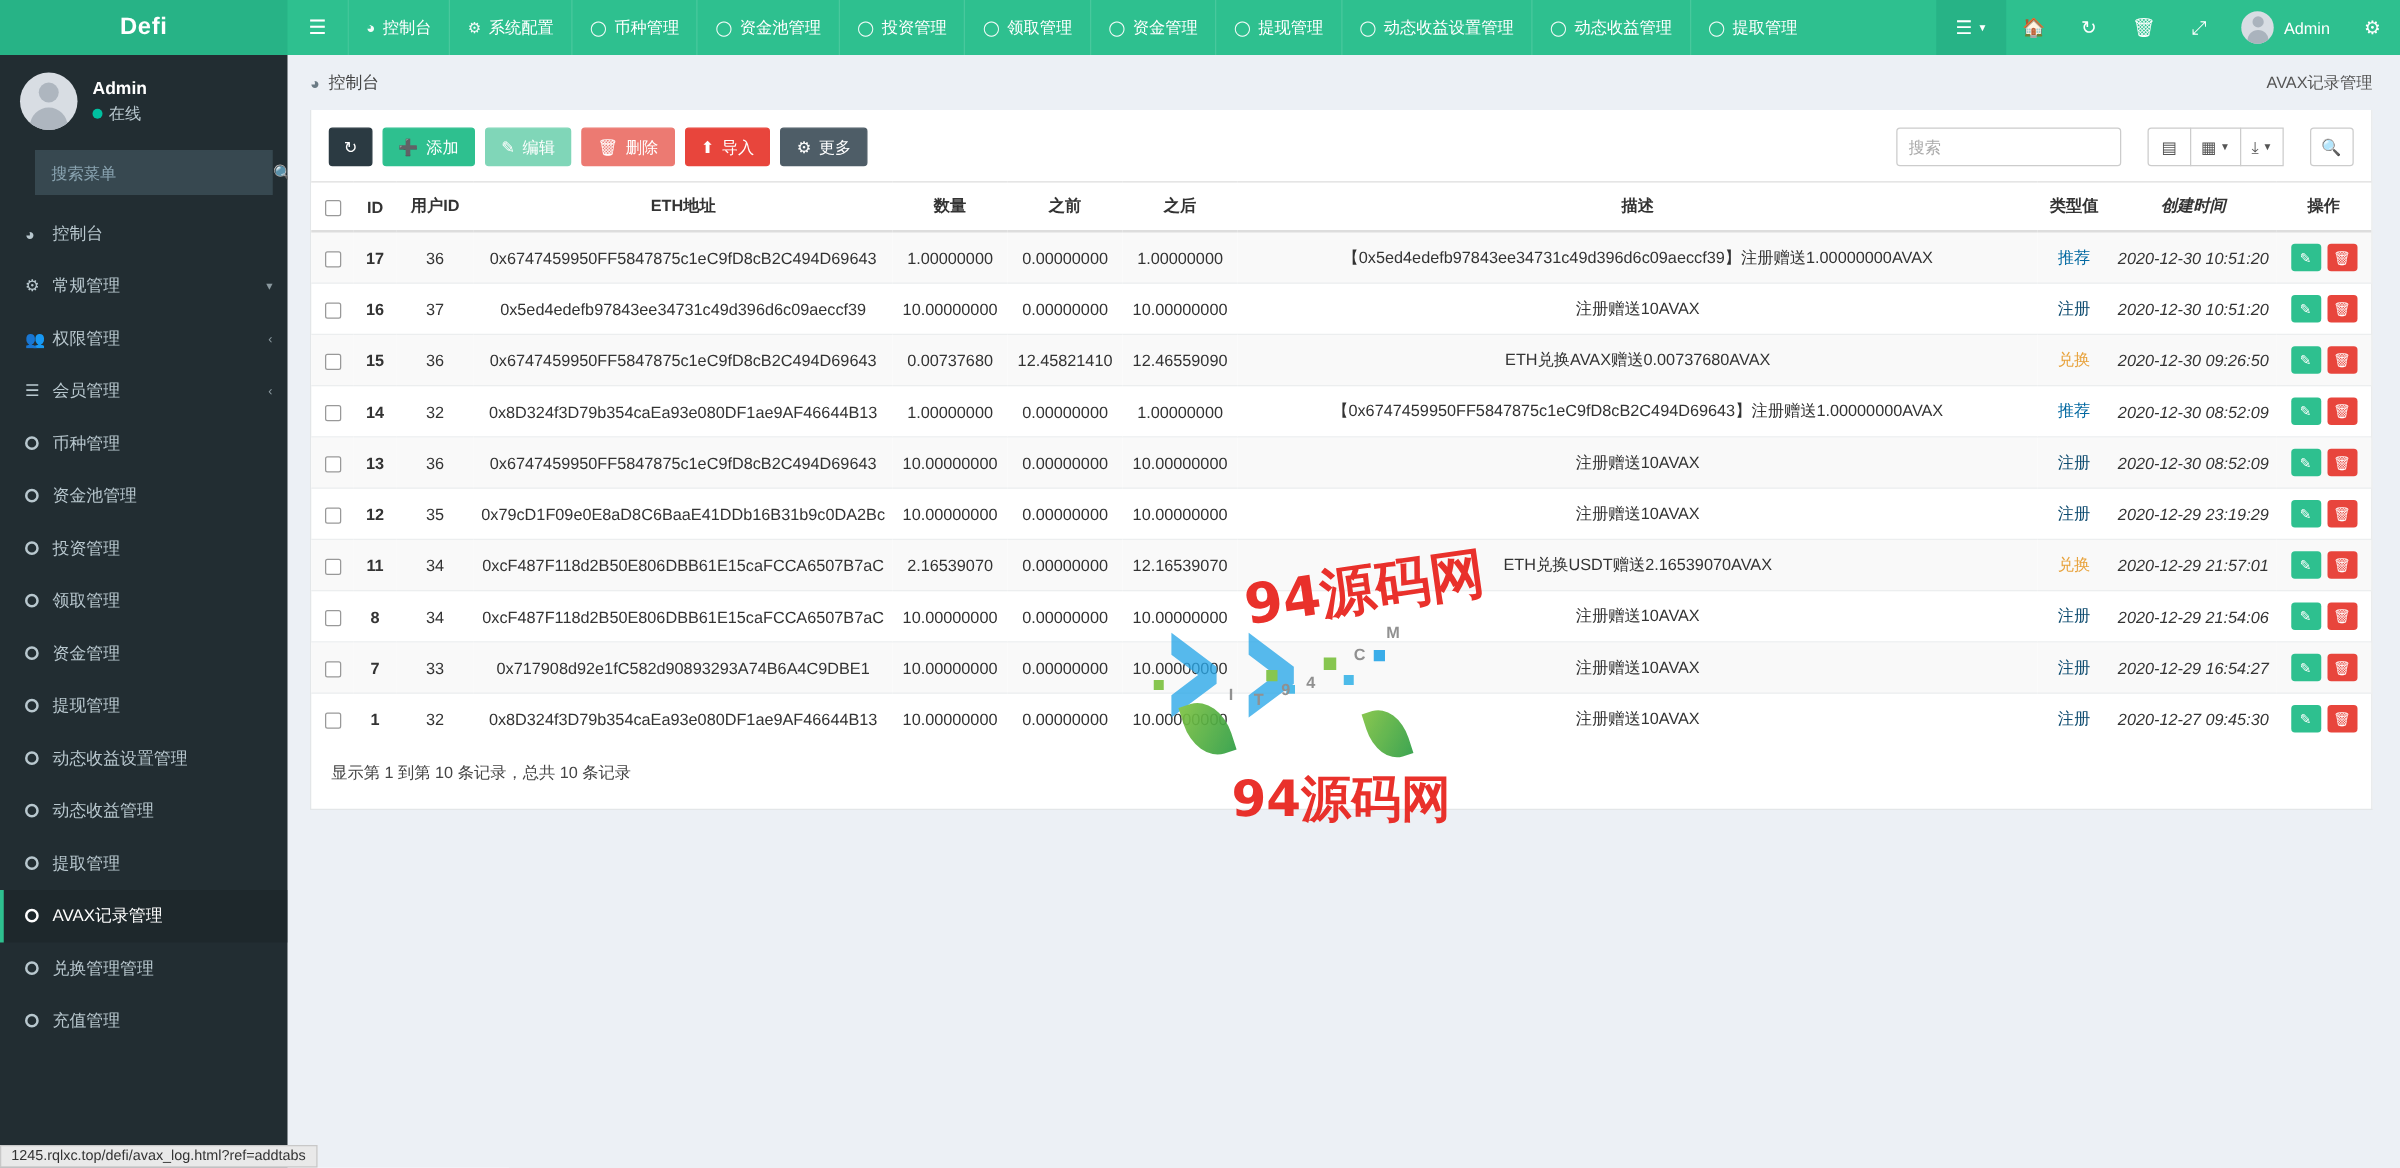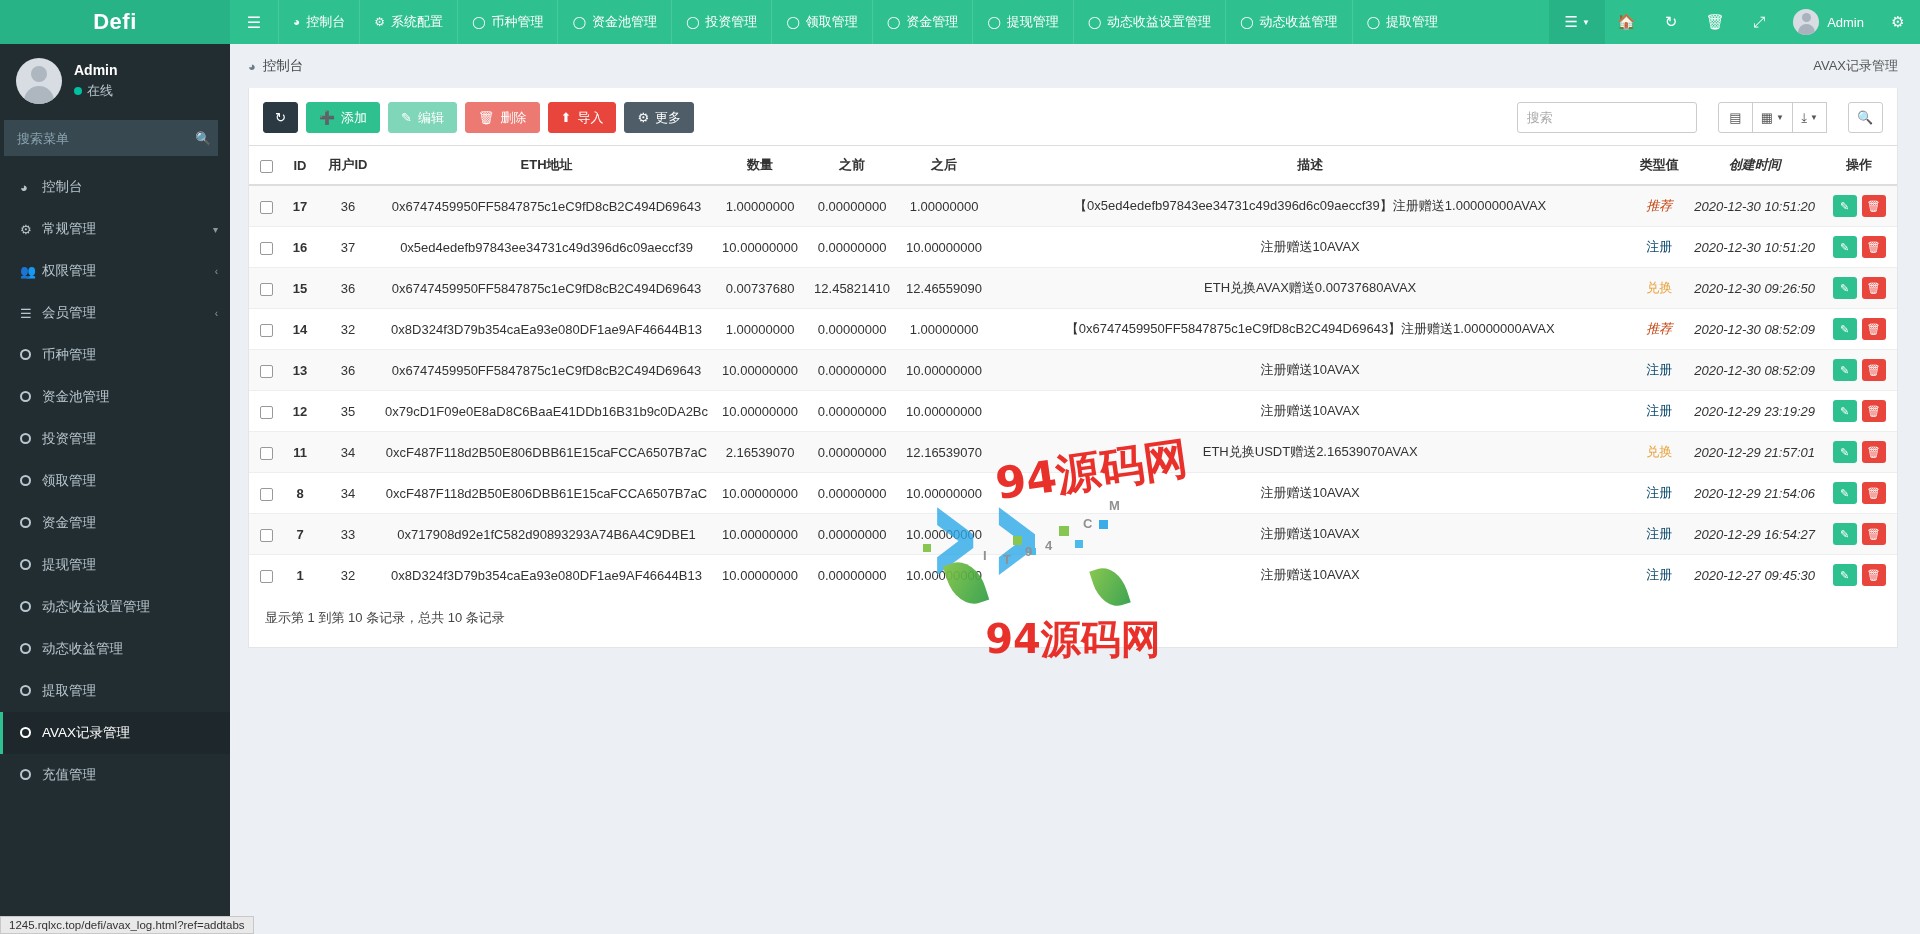--- a/index.html
+++ b/index.html
@@ -18,21 +18,21 @@
     position: absolute; top: 0; left: 0;
     width: 1920px; height: 44px;
     background: #2ec08f;
     display: flex; align-items: stretch;
     z-index: 50;
   }
   .brand {
     width: 230px; min-width: 230px;
     background: #27b386;
     color: #fff;
-    font-size: 22px; font-weight: bold;
+    font-size: 19px; font-weight: bold;
     display: flex; align-items: center; justify-content: center;
     letter-spacing: .5px;
   }
   .nav-toggle {
     width: 48px; display: flex; align-items: center; justify-content: center;
     color: #fff; font-size: 16px; cursor: pointer;
   }
   .nav-items { display: flex; align-items: stretch; flex: 1; min-width: 0; overflow: hidden; }
   .nav-item {
     display: flex; align-items: center; gap: 6px;
@@ -86,21 +86,21 @@
   .side-avatar::after {
     content: ""; position: absolute; width: 30px; height: 20px; border-radius: 15px 15px 0 0;
     background: #aeb6bf; left: 8px; top: 28px;
   }
   .side-user-meta { display: flex; flex-direction: column; gap: 4px; }
   .side-user-name { color: #fff; font-size: 14px; font-weight: bold; }
   .side-user-status { color: #b8c7ce; font-size: 13px; display: flex; align-items: center; gap: 5px; }
   .dot-online { width: 8px; height: 8px; border-radius: 50%; background: #00c0a0; display: inline-block; }
 
   .side-search {
-    margin: 2px 12px 10px 4px;
+    margin: 2px 12px 10px 28px;
     height: 36px;
     background: #374850;
     border: 1px solid #374850;
     display: flex; align-items: center;
     padding: 0 10px;
   }
   .side-search input {
     flex: 1; background: transparent; border: 0; outline: none;
     color: #ccd; font-size: 13px;
   }
@@ -202,21 +202,21 @@
   }
   .col-chk { width: 34px; }
   .col-id { width: 34px; font-weight: bold; }
   .col-uid { width: 62px; }
   .col-eth { width: 330px; }
   .col-num { width: 92px; }
   .col-type { width: 58px; }
   .col-time { width: 130px; font-style: italic; }
   .col-op { width: 76px; }
 
-  .type-tui { color: #c2410c; font-style: italic; }
+  .type-tui { color: #0369a1; }
   .type-zhu { color: #0c4a6e; }
   .type-dui { color: #e8a33d; }
 
   .op-cell { display: flex; gap: 5px; justify-content: center; }
   .op-btn {
     width: 24px; height: 22px; border-radius: 3px;
     display: inline-flex; align-items: center; justify-content: center;
     color: #fff; font-size: 11px; cursor: pointer;
   }
   .op-edit { background: #2ec08f; }
@@ -424,20 +424,24 @@
         <span class="si-ic"><i class="si-circle"></i></span>
         <span class="si-label">动态收益管理</span>
       </li>
       <li class="side-item">
         <span class="si-ic"><i class="si-circle"></i></span>
         <span class="si-label">提取管理</span>
       </li>
       <li class="side-item active">
         <span class="si-ic"><i class="si-circle"></i></span>
         <span class="si-label">AVAX记录管理</span>
+      </li>
+      <li class="side-item">
+        <span class="si-ic"><i class="si-circle"></i></span>
+        <span class="si-label">兑换管理管理</span>
       </li>
       <li class="side-item">
         <span class="si-ic"><i class="si-circle"></i></span>
         <span class="si-label">充值管理</span>
       </li>
     </ul>
 </div>
 
 <div class="content">
   <div class="content-header">

